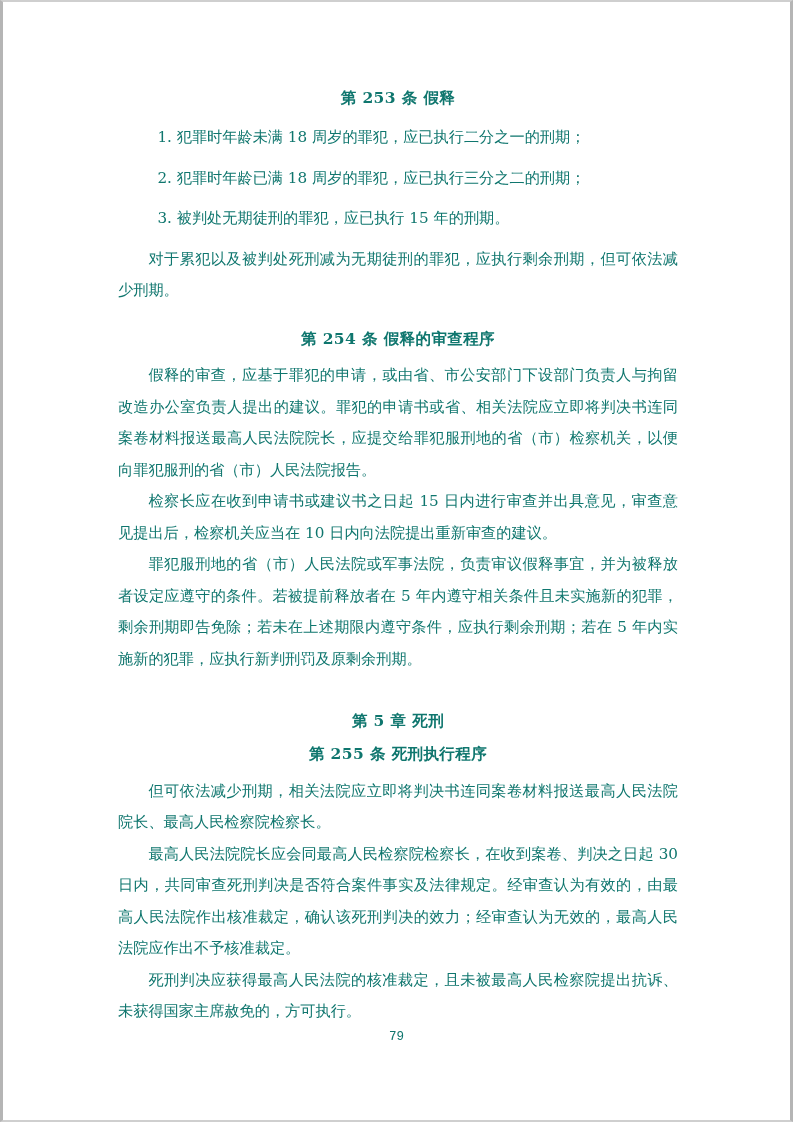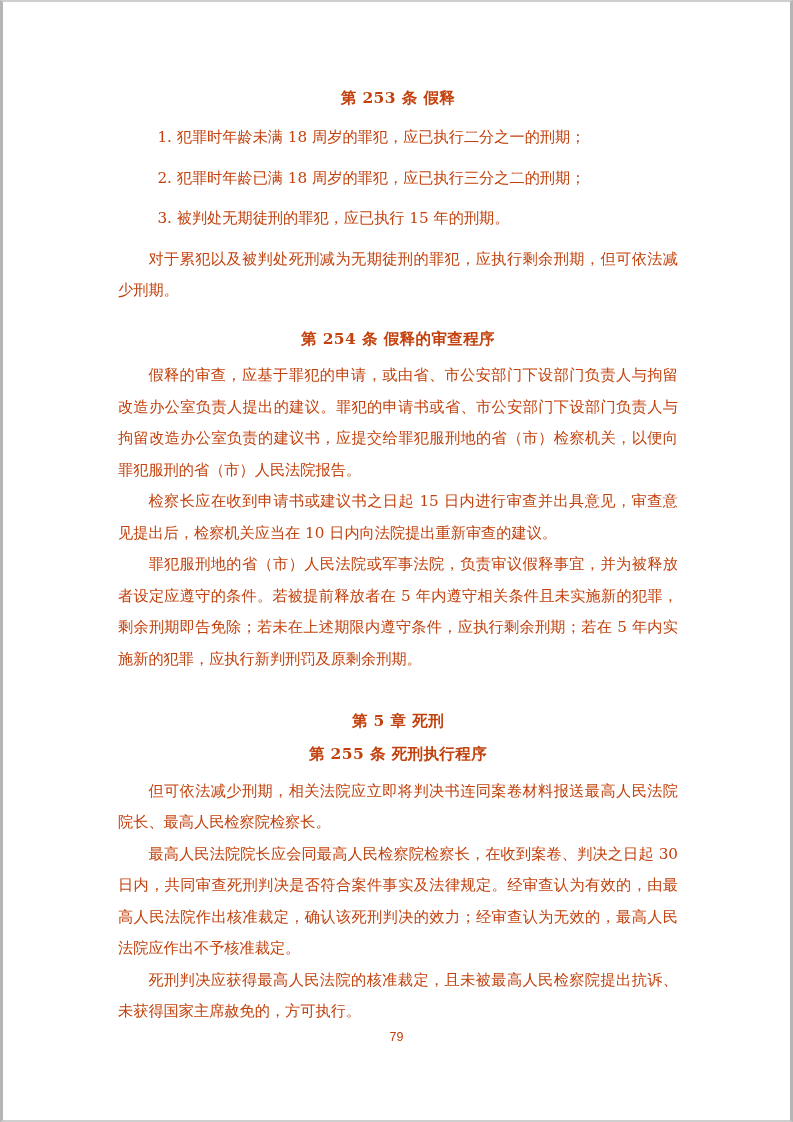--- a/index.html
+++ b/index.html
@@ -9,21 +9,21 @@
   }
   .page {
     width: 793px;
     height: 1122px;
     background: #ffffff;
     position: relative;
     box-sizing: border-box;
     margin: 0 auto;
     overflow: hidden;
     font-family: "DejaVu Serif", "Liberation Serif", serif;
-    color: #c2410c;
+    color: #0f766e;
   }
   .page-border {
     position: absolute;
     left: 0; top: 0; right: 0; bottom: 0;
     border-left: 3px solid #b5b5b5;
     border-right: 3px solid #b5b5b5;
     border-top: 2px solid #cfcfcf;
     border-bottom: 2px solid #cfcfcf;
     pointer-events: none;
   }
@@ -61,39 +61,39 @@
     margin: 9px;
     text-indent: 2em;
   }
   .page-number {
     position: absolute;
     left: 0;
     right: 0;
     top: 1030px;
     text-align: center;
     font-size: 12.5px;
-    font-family: Liberation Sans, sans-serif;
+    font-family: Liberation Mono, monospace;
   }
 </style>
 </head>
 <body>
 
 <div class="page">
   <div class="page-border"></div>
 
   <div class="content">
 
     <h1 class="heading">第 253 条  假释</h1>
     <p class="item">1. 犯罪时年龄未满 18 周岁的罪犯，应已执行二分之一的刑期；</p>
     <p class="item">2. 犯罪时年龄已满 18 周岁的罪犯，应已执行三分之二的刑期；</p>
     <p class="item">3. 被判处无期徒刑的罪犯，应已执行 15 年的刑期。</p>
     <p class="para">对于累犯以及被判处死刑减为无期徒刑的罪犯，应执行剩余刑期，但可依法减少刑期。</p>
 
     <h1 class="heading tight" style="margin-top:20px;">第 254 条  假释的审查程序</h1>
-    <p class="para">假释的审查，应基于罪犯的申请，或由省、市公安部门下设部门负责人与拘留改造办公室负责人提出的建议。罪犯的申请书或省、市公安部门下设部门负责人与拘留改造办公室负责的建议书，应提交给罪犯服刑地的省（市）检察机关，以便向罪犯服刑的省（市）人民法院报告。</p>
+    <p class="para">假释的审查，应基于罪犯的申请，或由省、市公安部门下设部门负责人与拘留改造办公室负责人提出的建议。罪犯的申请书或省、相关法院应立即将判决书连同案卷材料报送最高人民法院院长，应提交给罪犯服刑地的省（市）检察机关，以便向罪犯服刑的省（市）人民法院报告。</p>
     <p class="para">检察长应在收到申请书或建议书之日起 15 日内进行审查并出具意见，审查意见提出后，检察机关应当在 10 日内向法院提出重新审查的建议。</p>
     <p class="para">罪犯服刑地的省（市）人民法院或军事法院，负责审议假释事宜，并为被释放者设定应遵守的条件。若被提前释放者在 5 年内遵守相关条件且未实施新的犯罪，剩余刑期即告免除；若未在上述期限内遵守条件，应执行剩余刑期；若在 5 年内实施新的犯罪，应执行新判刑罚及原剩余刑期。</p>
 
     <div class="chapter-gap"></div>
 
     <h1 class="heading tight">第 5 章  死刑</h1>
     <h1 class="heading tight">第 255 条  死刑执行程序</h1>
     <p class="para">但可依法减少刑期，相关法院应立即将判决书连同案卷材料报送最高人民法院院长、最高人民检察院检察长。</p>
     <p class="para">最高人民法院院长应会同最高人民检察院检察长，在收到案卷、判决之日起 30 日内，共同审查死刑判决是否符合案件事实及法律规定。经审查认为有效的，由最高人民法院作出核准裁定，确认该死刑判决的效力；经审查认为无效的，最高人民法院应作出不予核准裁定。</p>
     <p class="para">死刑判决应获得最高人民法院的核准裁定，且未被最高人民检察院提出抗诉、未获得国家主席赦免的，方可执行。</p>

